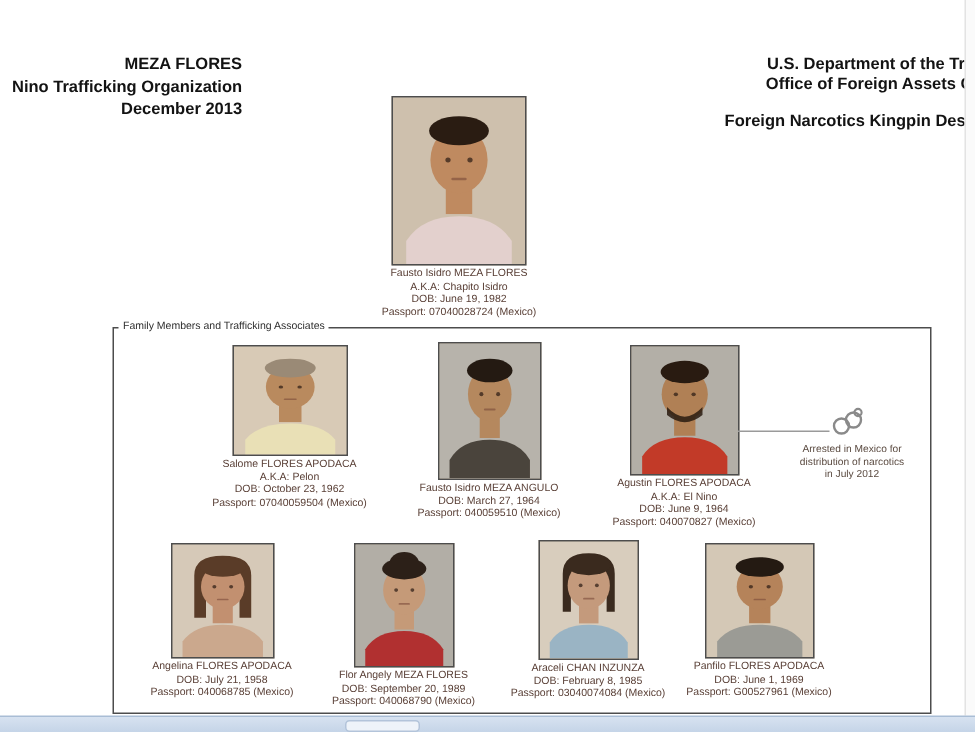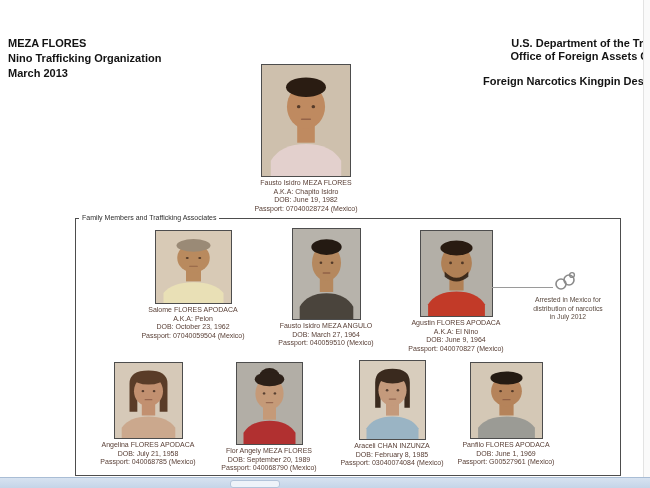--- a/index.html
+++ b/index.html
@@ -2,21 +2,21 @@
 <html><head>
 <meta charset="utf-8">
 <style>
   html,body{margin:0;padding:0;}
   .page{
     position:relative; width:650px; height:488px; overflow:hidden;
     background:#ffffff; font-family:"Liberation Sans", sans-serif; color:#111;
   }
   
   .hdr-left{position:absolute; left:8px; top:36px; font-size:11px; font-weight:bold;
-    line-height:15px; color:#131313; white-space:nowrap;}
+    line-height:15px; color:#131313; white-space:nowrap;text-align:right;}
   .hdr-right{position:absolute; left:430px; top:37px; width:330px; text-align:center;
     font-size:11px; font-weight:bold; line-height:13px; color:#131313; white-space:nowrap;}
   .hdr-right .gap{margin-top:12px;}
   
   .card{position:absolute; width:140px; text-align:center;}
   .photo{margin:0 auto; border:1px solid #4d4d4d; background:#cfc2b0; overflow:hidden;}
   .photo svg{display:block; width:100%; height:100%;}
   .p-bg{fill:var(--bg,#cfc2b0);} .p-skin{fill:var(--skin,#bf8a60);}
   .p-hair{fill:var(--hair,#2a1c12);} .p-shirt{fill:var(--shirt,#888);}
   .caption{margin-top:2px; font-size:7px; line-height:8.5px; color:#5a4037; white-space:nowrap;}
@@ -39,21 +39,21 @@
     background:#eef3f9; border:1px solid #b3c4da; border-radius:3px;}
 </style>
 </head>
 <body>
 
 <div class="page">
 
   <div class="hdr-left">
     <div>MEZA FLORES</div>
     <div>Nino Trafficking Organization</div>
-    <div>March 2013</div>
+    <div>December 2013</div>
   </div>
 
   <div class="hdr-right">
     <div>U.S. Department of the Treasury</div>
     <div>Office of Foreign Assets Control</div>
     <div class="gap">Foreign Narcotics Kingpin Designation Act</div>
   </div>
 
   <div class="card" style="left:236px; top:64px;">
     <div class="photo" style="width: 88px; height: 111px; --bg: #cec0ad; --skin: #bf8a60; --hair: #2a1c12; --shirt: #e3d0cd;">

